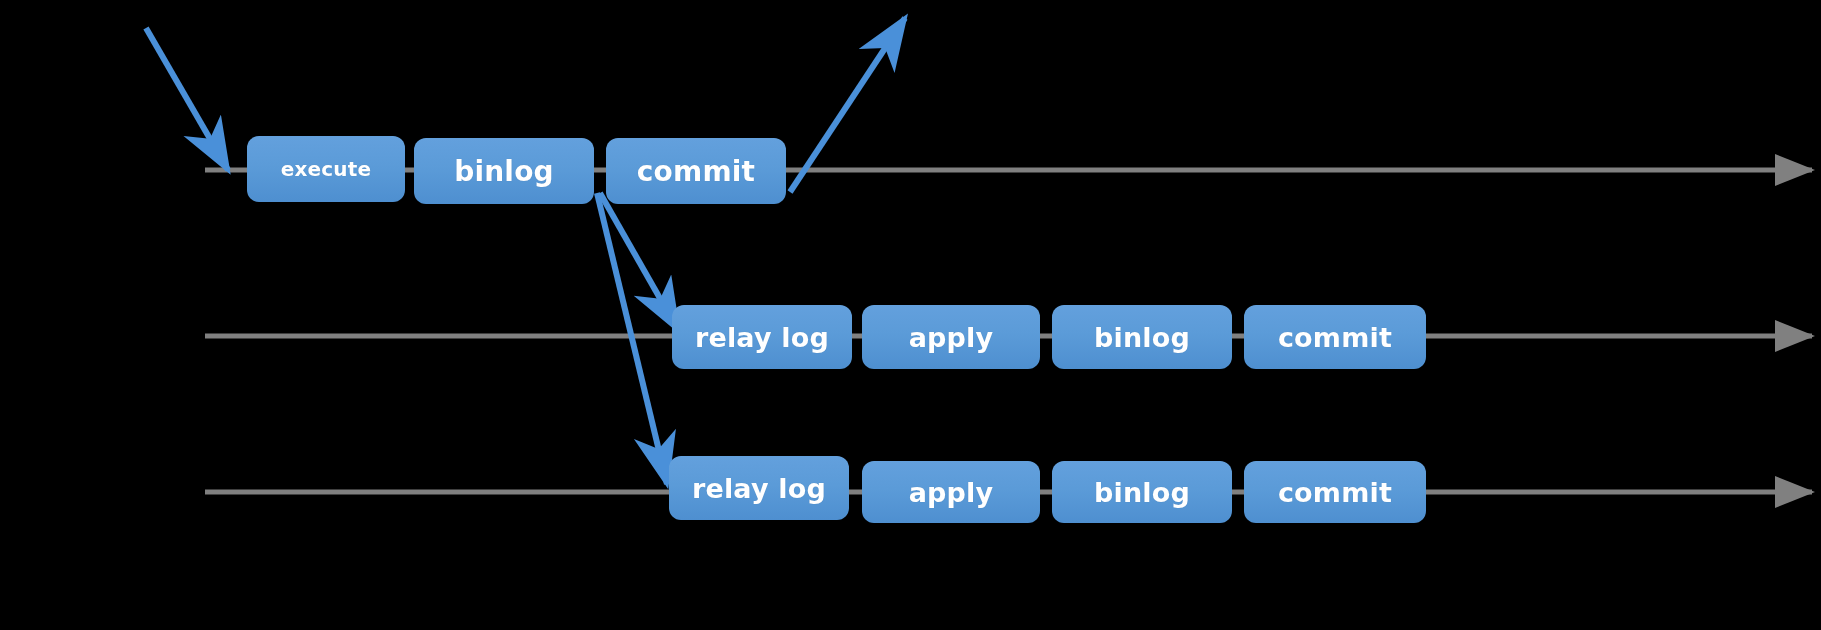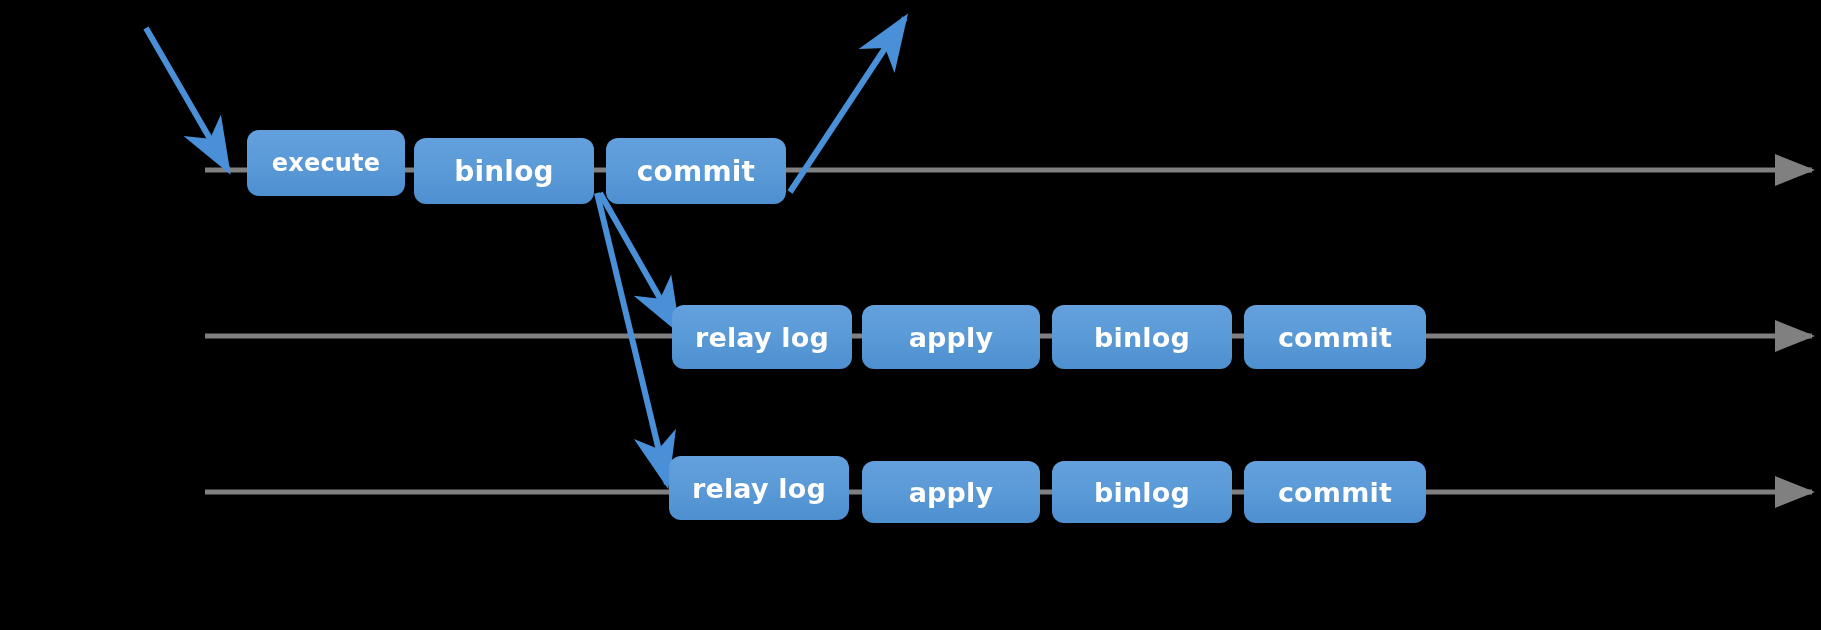--- a/index.html
+++ b/index.html
@@ -54,21 +54,21 @@
       </defs>
       <line x1="205" y1="170" x2="1812" y2="170" stroke="#808080" stroke-width="5" marker-end="url(#arrow-grey)"></line>
       <line x1="205" y1="336" x2="1812" y2="336" stroke="#808080" stroke-width="5" marker-end="url(#arrow-grey)"></line>
       <line x1="205" y1="492" x2="1812" y2="492" stroke="#808080" stroke-width="5" marker-end="url(#arrow-grey)"></line>
       <line x1="146" y1="28" x2="228" y2="170" stroke="#4a90d9" stroke-width="6" stroke-linecap="butt" marker-end="url(#arrow-blue)"></line>
       <line x1="790" y1="192" x2="905" y2="18" stroke="#4a90d9" stroke-width="6" stroke-linecap="butt" marker-end="url(#arrow-blue)"></line>
       <line x1="600" y1="193" x2="678" y2="330" stroke="#4a90d9" stroke-width="6" stroke-linecap="butt" marker-end="url(#arrow-blue)"></line>
       <line x1="597" y1="193" x2="667" y2="484" stroke="#4a90d9" stroke-width="6" stroke-linecap="butt" marker-end="url(#arrow-blue)"></line>
     </svg>
   <div id="boxes">
-      <div class="node-box" style="left: 247px; top: 130px; width: 158px; height: 66px; font-size: 24px;">
+      <div class="node-box" style="left: 247px; top: 136px; width: 158px; height: 66px; font-size: 20px;">
         <span>execute</span>
       </div>
       <div class="node-box" style="left: 414px; top: 138px; width: 180px; height: 66px; font-size: 28px;">
         <span>binlog</span>
       </div>
       <div class="node-box" style="left: 606px; top: 138px; width: 180px; height: 66px; font-size: 28px;">
         <span>commit</span>
       </div>
       <div class="node-box" style="left: 672px; top: 305px; width: 180px; height: 64px; font-size: 27px;">
         <span>relay log</span>

